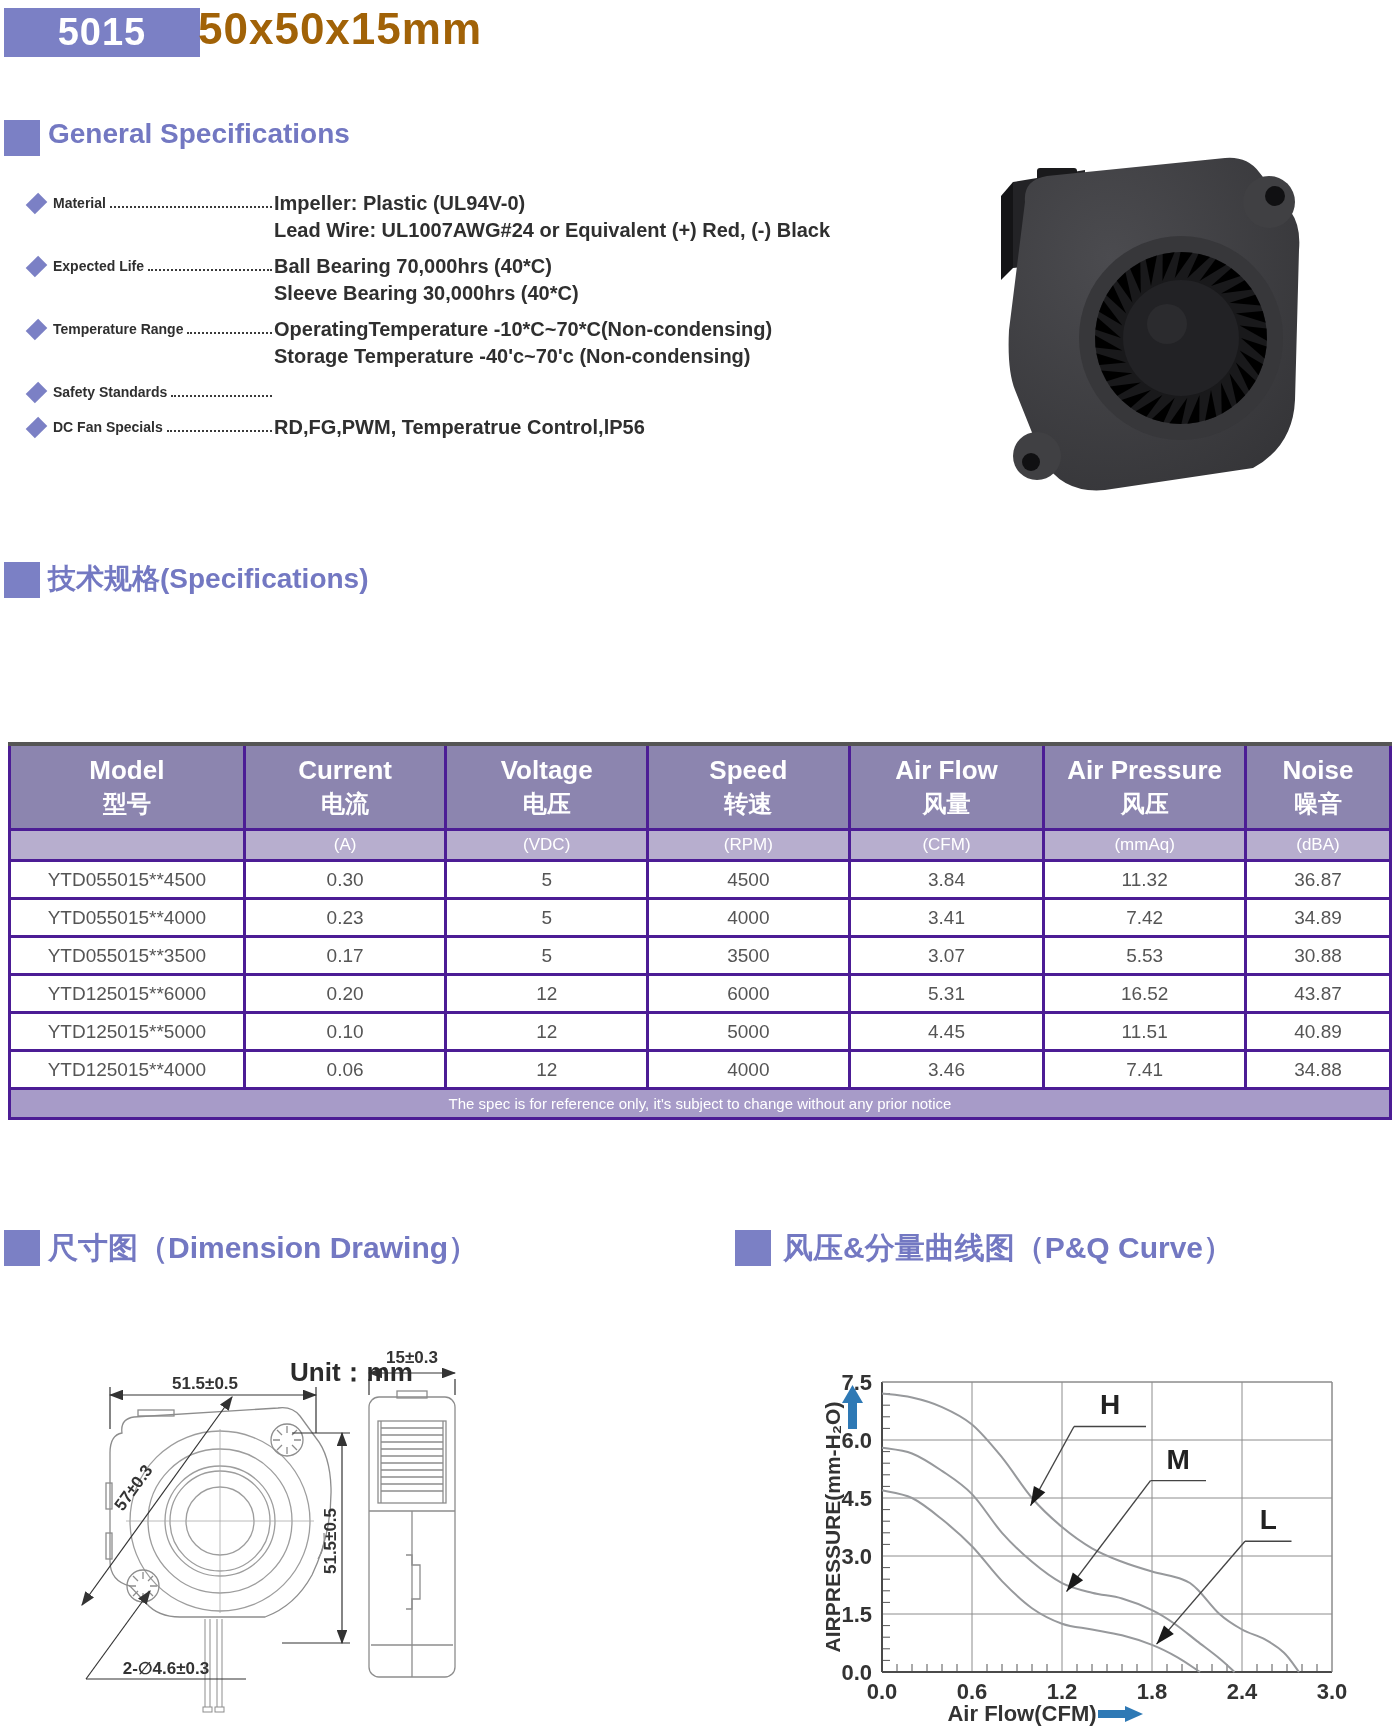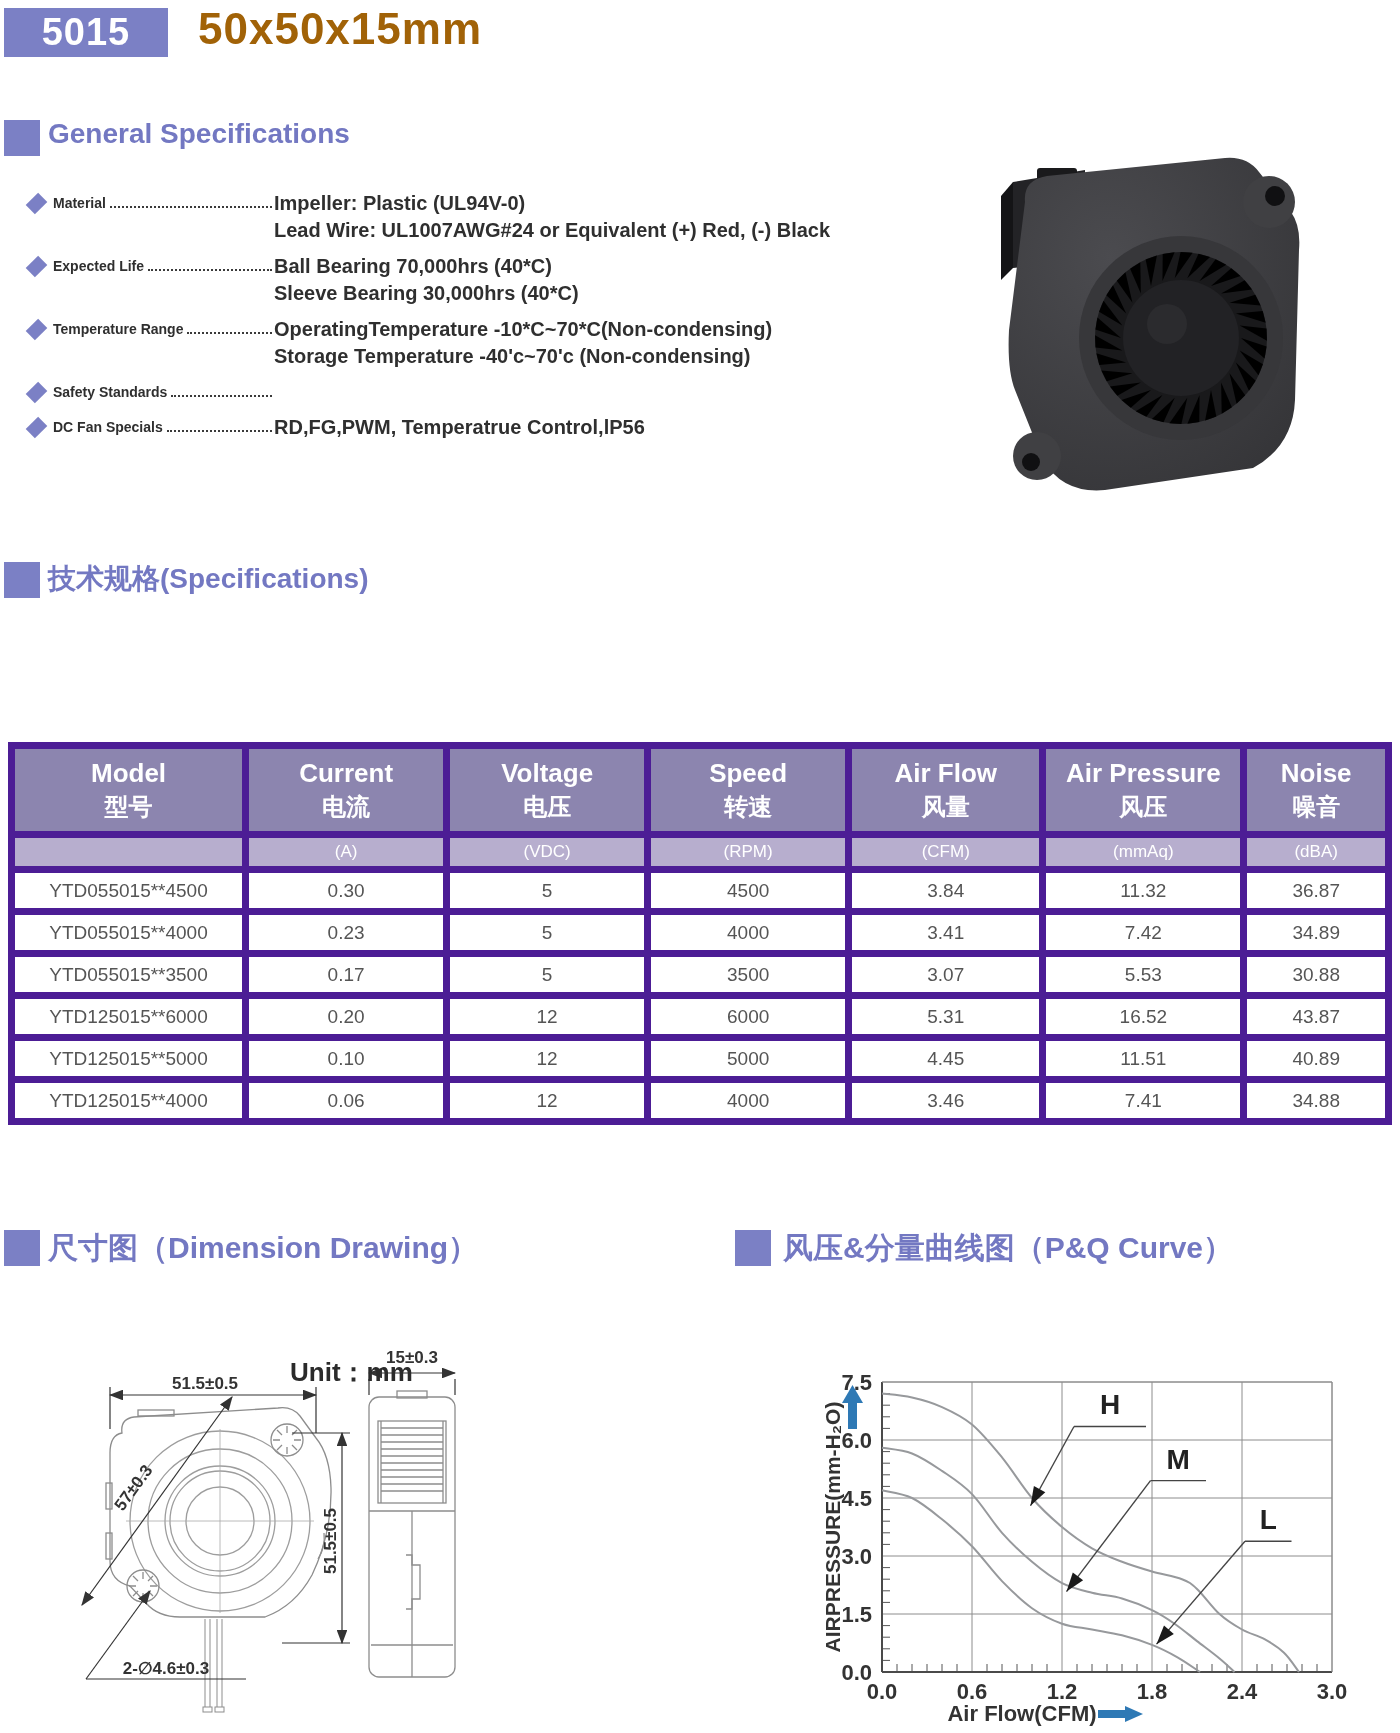--- a/index.html
+++ b/index.html
@@ -7,21 +7,21 @@
     position:relative;
     width:1400px;height:1733px;
     font-family:"Liberation Sans","DejaVu Sans",sans-serif;
     color:#2e2e2e;
     overflow:hidden;
   }
   .abs{position:absolute;}
 
   
   #model-badge{
-    left:4px;top:8px;width:164px;height:49px;
+    left:4px;top:8px;width:196px;height:49px;
     background:#7B80C5;color:#fff;
     display:flex;align-items:center;justify-content:center;
     font-size:38px;font-weight:700;letter-spacing:1px;
   }
   #page-title{
     left:198px;top:4px;
     font-size:44px;font-weight:700;color:#a16207;letter-spacing:1px;
   }
 
   
@@ -44,21 +44,21 @@
   .spec-lines{flex:1;}
   .spec-line{font-size:20px;font-weight:700;color:#2f2f2f;line-height:27px;}
 
   
   #spec-table-wrap{left:8px;top:742px;width:1384px;}
   table.spec{
     width:100%;border-collapse:collapse;table-layout:fixed;
     border-top:4px solid #555;
   }
   table.spec th,table.spec td{
-    border:7px solid #4c1d95;text-align:center;padding:0;
+    border:3px solid #4c1d95;text-align:center;padding:0;
   }
   tr.hdr th{background:#8C85AF;color:#fff;height:82px;font-weight:700;}
   tr.hdr .en{font-size:26px;line-height:34px;}
   tr.hdr .zh{font-size:24px;line-height:34px;}
   tr.units td{
     background:#B7AECE;color:#fff;height:28px;font-size:17px;
     border-top:2px solid #fff;border-bottom:2px solid #fff;
   }
   tr.data td{height:35px;font-size:19px;color:#555;background:#fff;}
   tr.foot td{
@@ -292,20 +292,23 @@
           <td>40.89</td>
         </tr>
         <tr class="data">
           <td>YTD125015**4000</td>
           <td>0.06</td>
           <td>12</td>
           <td>4000</td>
           <td>3.46</td>
           <td>7.41</td>
           <td>34.88</td>
+        </tr>
+        <tr class="foot">
+          <td colspan="7">The spec is for reference only, it's subject to change without any prior notice</td>
         </tr>
       </tbody>
   </table>
 </div>
 
 <div class="abs sq" style="left:4px;top:1230px;"></div>
 <div class="abs section-title" style="left:48px;top:1228px;font-size:30px;">尺寸图（Dimension Drawing）</div>
 
 <div class="abs sq" style="left:735px;top:1230px;"></div>
 <div class="abs section-title" style="left:783px;top:1228px;font-size:30px;">风压&amp;分量曲线图（P&amp;Q Curve）</div>

